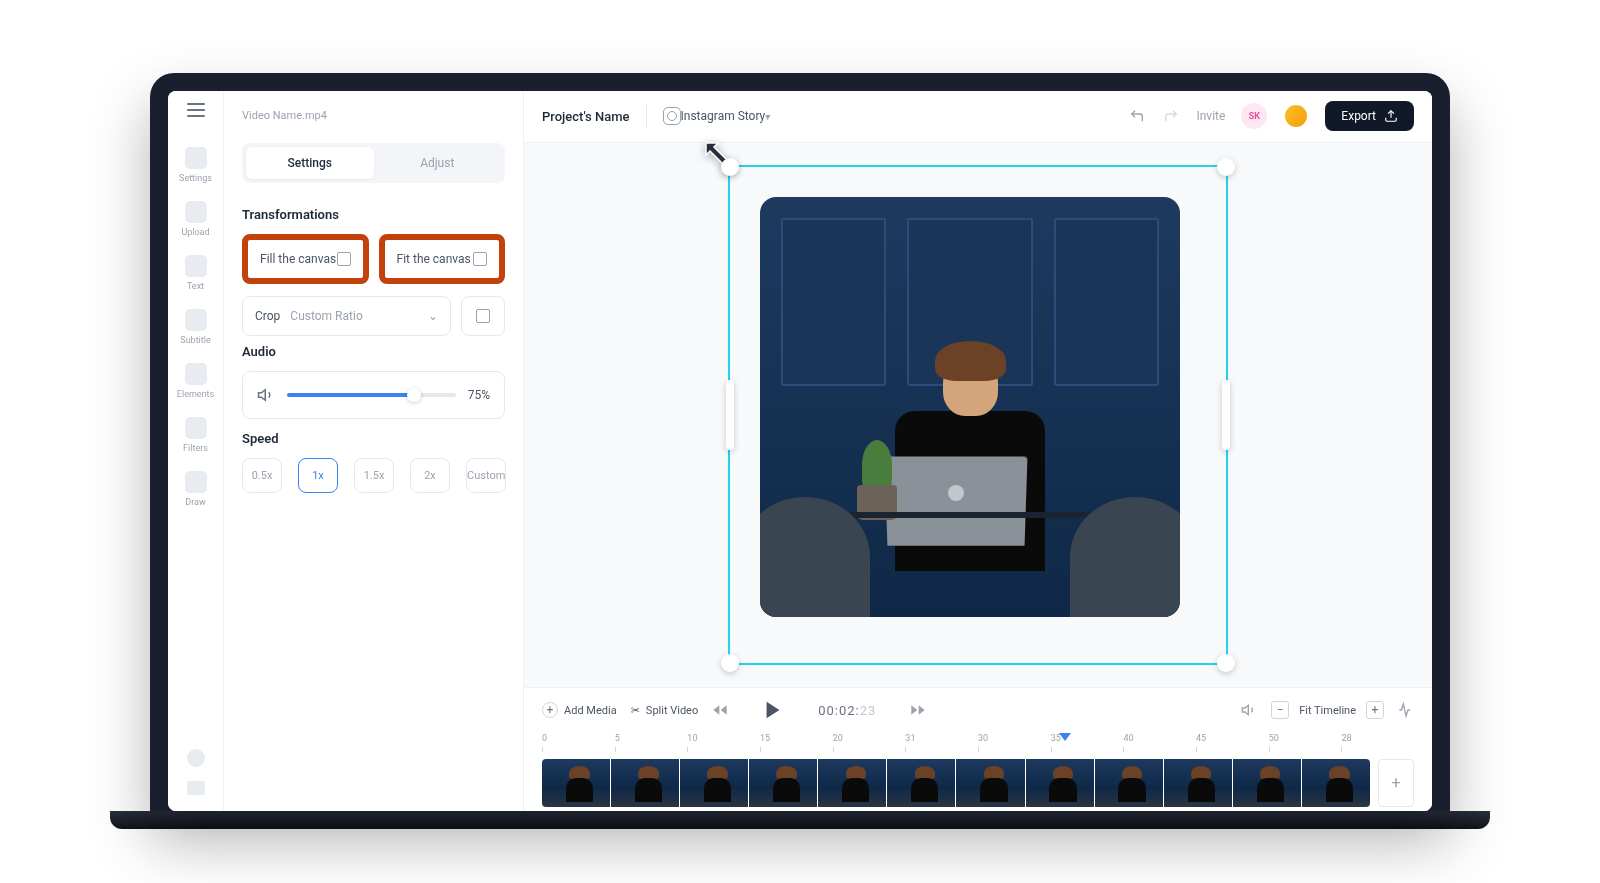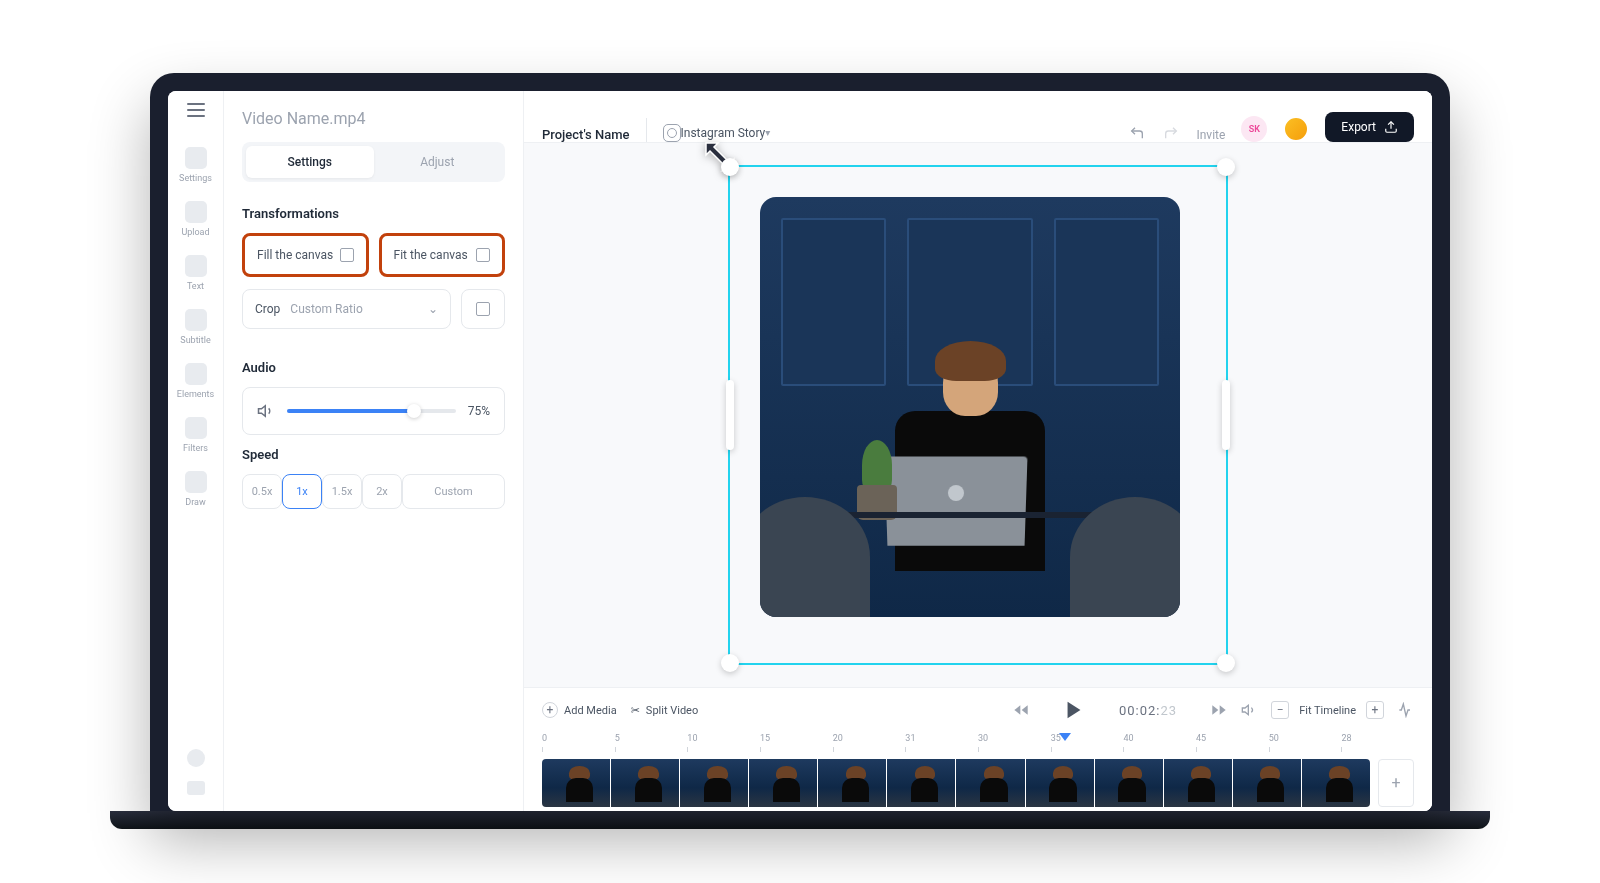--- a/index.html
+++ b/index.html
@@ -12,47 +12,47 @@
 .hamburger span{height:2px;background:#6b7280;border-radius:1px}
 .rail-item{display:flex;flex-direction:column;align-items:center;gap:4px;padding:6px 0;cursor:pointer;width:100%}
 .rail-item .ico{width:22px;height:22px;background:#e8ebef;border-radius:5px;display:flex;align-items:center;justify-content:center}
 .rail-item .lbl{font-size:9px;color:#9ca3af}
 .rail-spacer{flex:1}
 .rail-bottom{display:flex;flex-direction:column;gap:14px;padding-bottom:16px}
 .rail-bottom .dot{width:18px;height:18px;background:#e8ebef;border-radius:50%}
 .rail-bottom .rect{width:18px;height:14px;background:#e8ebef;border-radius:3px}
 .panel{width:300px;background:#fff;border-right:1px solid #eef0f3;padding:18px;overflow-y:auto}
 .panel-title{font-size:19px;font-weight:600;color:#1f2937;margin-bottom:2px}
-.panel-sub{font-size:16px;color:#9ca3af;margin-bottom:14px}
+.panel-sub{font-size:11px;color:#9ca3af;margin-bottom:21px}
 .seg{display:flex;background:#f3f5f8;border-radius:8px;padding:4px;margin-bottom:24px}
 .seg-btn{flex:1;text-align:center;padding:9px;font-size:12px;color:#9ca3af;border-radius:6px;cursor:pointer}
 .seg-btn.active{background:#fff;color:#1f2937;font-weight:500;box-shadow:0 1px 3px rgba(0,0,0,.06)}
 .sec-title{font-size:13px;font-weight:600;color:#1f2937;margin-bottom:12px}
 .btn-row{display:flex;gap:10px;margin-bottom:12px}
-.opt-btn{flex:1;border:3px solid #c2410c;border-radius:8px;padding:12px;font-size:12px;color:#4b5563;background:#fff;cursor:pointer;display:flex;align-items:center;justify-content:space-between}
+.opt-btn{flex:1;border:6px solid #c2410c;border-radius:8px;padding:12px;font-size:12px;color:#4b5563;background:#fff;cursor:pointer;display:flex;align-items:center;justify-content:space-between}
 .opt-btn .ic{width:14px;height:14px;border:1.5px solid #9ca3af;border-radius:2px}
-.crop-row{display:flex;gap:10px;margin-bottom:31px}
+.crop-row{display:flex;gap:10px;margin-bottom:8px}
 .crop-main{flex:1;border:1px solid #e5e8ec;border-radius:8px;padding:12px;display:flex;align-items:center;gap:10px;font-size:12px;color:#4b5563;cursor:pointer}
 .crop-main .val{color:#9ca3af}
 .crop-main .chev{margin-left:auto;color:#9ca3af}
 .crop-side{width:44px;border:1px solid #e5e8ec;border-radius:8px;display:flex;align-items:center;justify-content:center;cursor:pointer}
 .crop-side .sq{width:14px;height:14px;border:1.5px solid #9ca3af;border-radius:2px}
 .audio-box{border:1px solid #e5e8ec;border-radius:8px;padding:14px;display:flex;align-items:center;gap:12px;margin-bottom:12px}
 .vol-ico{width:18px;height:18px;display:flex;align-items:center;justify-content:center;color:#6b7280}
 .slider{flex:1;height:4px;background:#e5e8ec;border-radius:2px;position:relative;cursor:pointer}
 .slider-fill{position:absolute;left:0;top:0;height:100%;width:75%;background:#3b82f6;border-radius:2px}
 .slider-thumb{position:absolute;left:75%;top:50%;transform:translate(-50%,-50%);width:14px;height:14px;background:#fff;border-radius:50%;box-shadow:0 1px 4px rgba(0,0,0,.2)}
 .vol-txt{font-size:12px;color:#4b5563}
 .clean-btn{width:100%;border:1px solid #e5e8ec;border-radius:8px;padding:14px;font-size:12px;color:#4b5563;background:#fff;display:flex;align-items:center;justify-content:space-between;cursor:pointer;margin-bottom:24px}
-.speed-row{display:flex;gap:0}
+.speed-row{display:flex;gap:16px}
 .speed-btn{border:1px solid #e5e8ec;border-radius:8px;padding:10px 0;font-size:11px;color:#9ca3af;background:#fff;cursor:pointer;text-align:center;min-width:40px}
 .speed-btn.active{border-color:#3b82f6;color:#3b82f6}
 .speed-btn.custom{flex:1.3}
 .main{flex:1;display:flex;flex-direction:column;background:#f8f9fb}
-.topbar{height:52px;display:flex;align-items:flex-end;padding:0 18px;gap:16px;background:#fff;border-bottom:1px solid #eef0f3}
+.topbar{height:52px;display:flex;align-items:center;padding:0 18px;gap:16px;background:#fff;border-bottom:1px solid #eef0f3}
 .proj-name{font-size:13px;font-weight:500;color:#1f2937}
 .vdiv{width:1px;height:24px;background:#e5e8ec}
 .platform{display:flex;align-items:center;gap:0;font-size:12px;color:#4b5563;cursor:pointer}
 .ig-ico{width:18px;height:18px;border:1.5px solid #9ca3af;border-radius:5px;position:relative}
 .ig-ico::after{content:'';position:absolute;top:50%;left:50%;transform:translate(-50%,-50%);width:8px;height:8px;border:1.5px solid #9ca3af;border-radius:50%}
 .top-spacer{flex:1}
 .top-ico{width:18px;height:18px;color:#9ca3af;cursor:pointer;display:flex;align-items:center;justify-content:center}
 .top-ico.dis{opacity:.4}
 .invite{font-size:12px;color:#9ca3af;cursor:pointer}
 .avatar{width:26px;height:26px;border-radius:50%;cursor:pointer}
@@ -79,21 +79,21 @@
 .pot{position:absolute;bottom:0;left:5px;width:40px;height:35px;background:#6b6358;border-radius:4px 4px 6px 6px}
 .leaves{position:absolute;top:0;left:10px;width:30px;height:50px;background:#4a7c3e;border-radius:50% 50% 20% 20%}
 .table{position:absolute;left:15%;top:75%;width:70%;height:6px;background:#1a2332;border-radius:3px}
 .chair{position:absolute;bottom:0;width:130px;height:120px;background:#3a4552;border-radius:50% 50% 0 0}
 .chair.cl{left:-20px}.chair.cr{right:-20px}
 .resize-cursor{position:absolute;top:-30px;left:-30px;width:44px;height:44px;pointer-events:none}
 .resize-cursor svg{filter:drop-shadow(0 2px 4px rgba(0,0,0,.3))}
 .timeline-bar{height:46px;background:#fff;border-top:1px solid #eef0f3;display:flex;align-items:center;padding:0 18px;gap:14px}
 .tl-btn{display:flex;align-items:center;gap:6px;font-size:11px;color:#4b5563;cursor:pointer}
 .tl-btn .plus{width:16px;height:16px;border:1px solid #d1d5db;border-radius:50%;display:flex;align-items:center;justify-content:center;font-size:12px;color:#6b7280}
-.tl-center{flex:1;display:flex;align-items:center;justify-content:flex-end;gap:34px}
+.tl-center{flex:1;display:flex;align-items:center;justify-content:flex-start;gap:34px}
 .play-ico{cursor:pointer;color:#4b5563;display:flex;align-items:center}
 .time-disp{font-size:13px;color:#6b7280;letter-spacing:1px}
 .time-disp .sec{color:#c1c7cd}
 .tl-right{display:flex;align-items:center;gap:14px}
 .fit-tl{display:flex;align-items:center;gap:10px;font-size:11px;color:#4b5563}
 .zoom-btn{width:18px;height:18px;border:1px solid #d1d5db;border-radius:3px;display:flex;align-items:center;justify-content:center;font-size:12px;color:#6b7280;cursor:pointer}
 .ruler{height:22px;background:#fff;display:flex;position:relative;padding:0 18px}
 .ruler-marks{flex:1;position:relative;display:flex}
 .tick{flex:1;position:relative;font-size:9px;color:#9ca3af;text-align:left}
 .tick::before{content:'';position:absolute;left:0;top:14px;width:1px;height:5px;background:#d1d5db}

